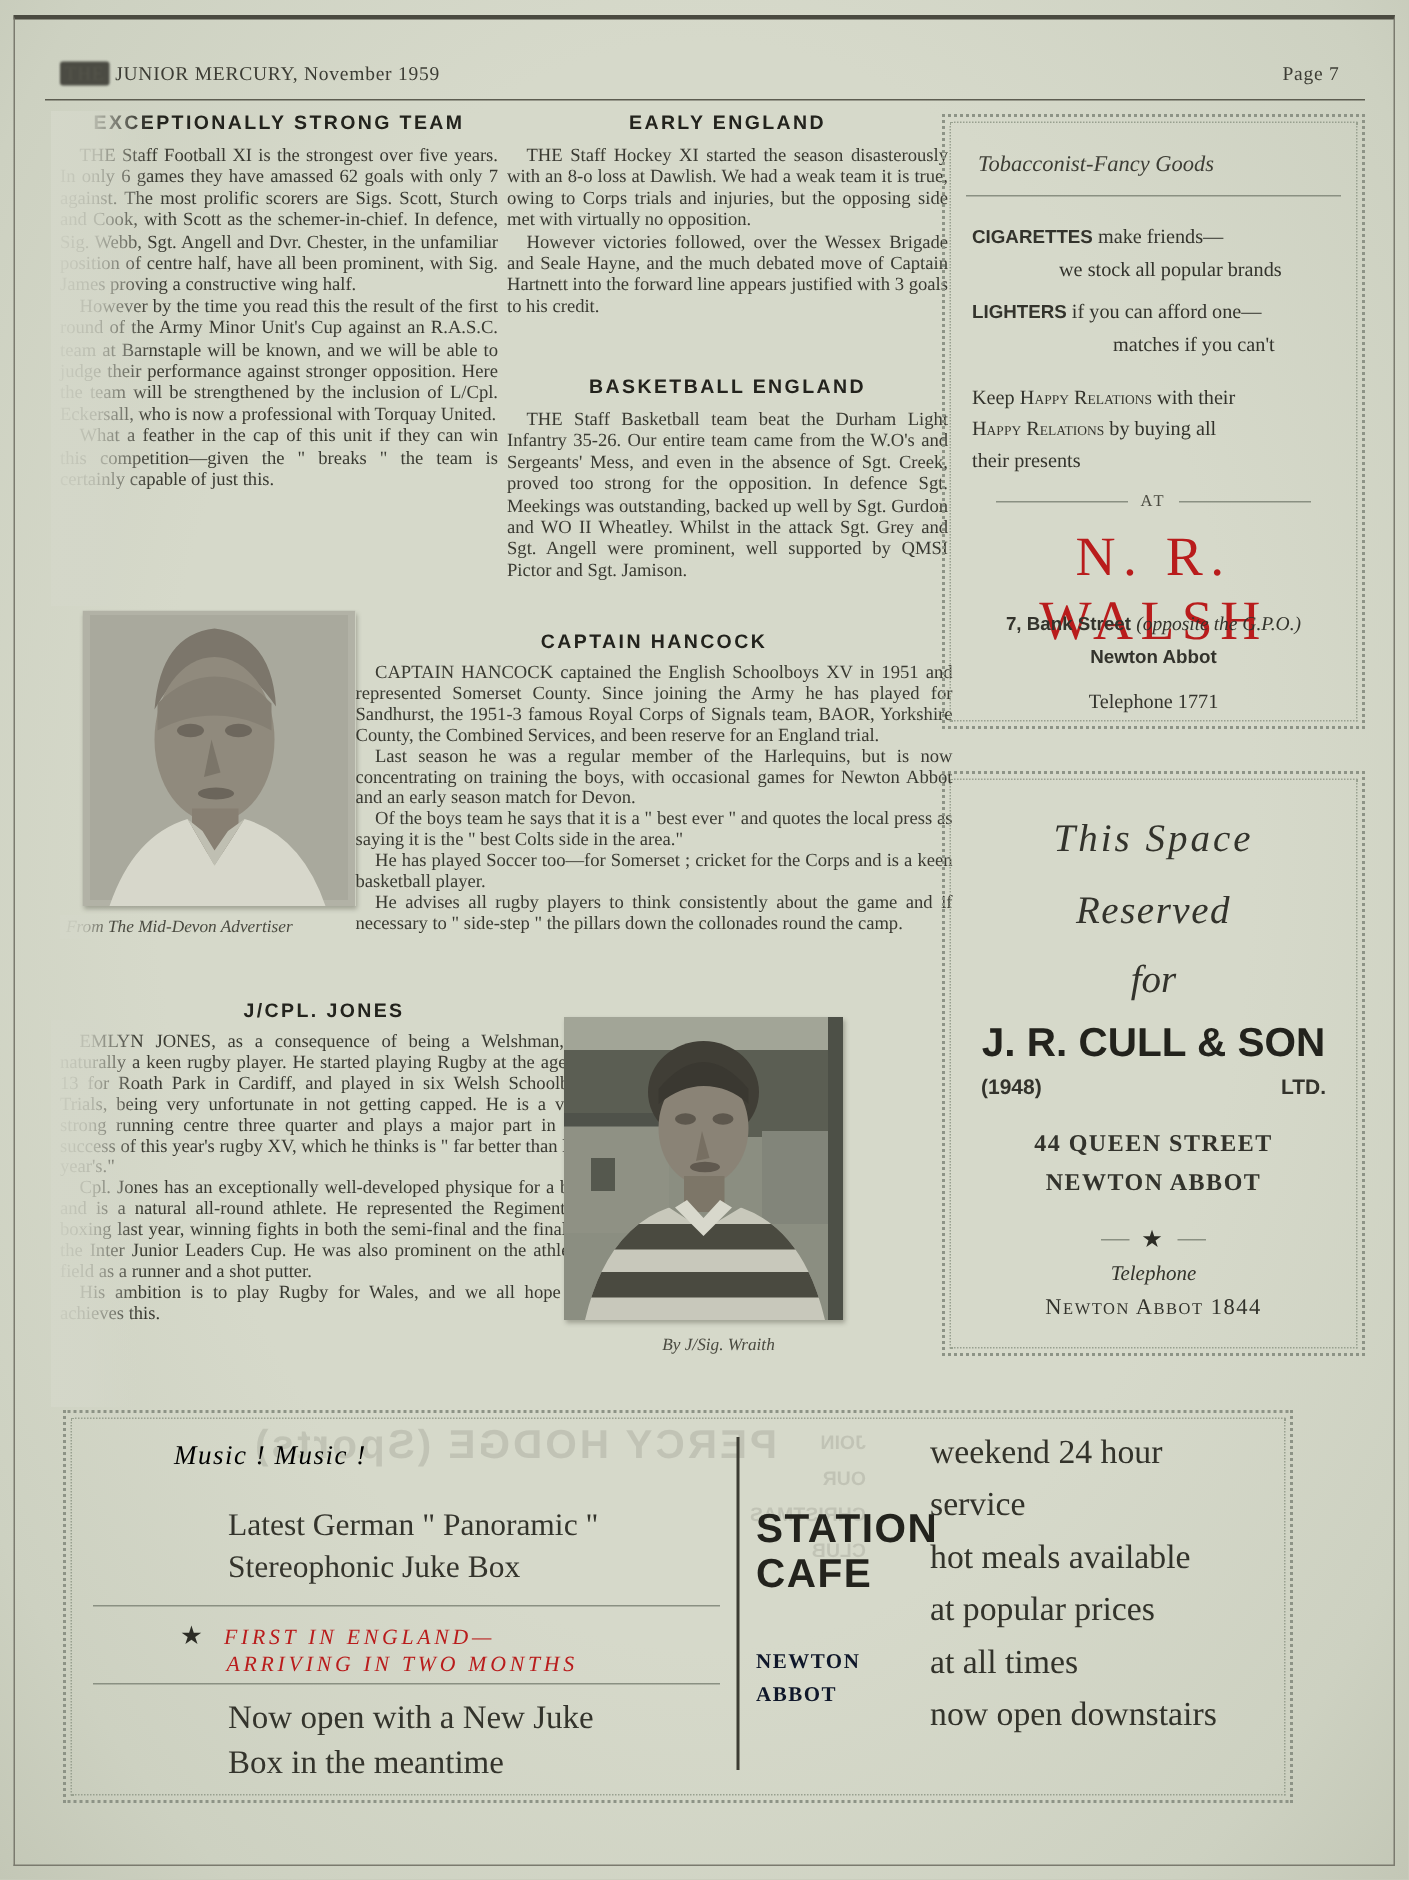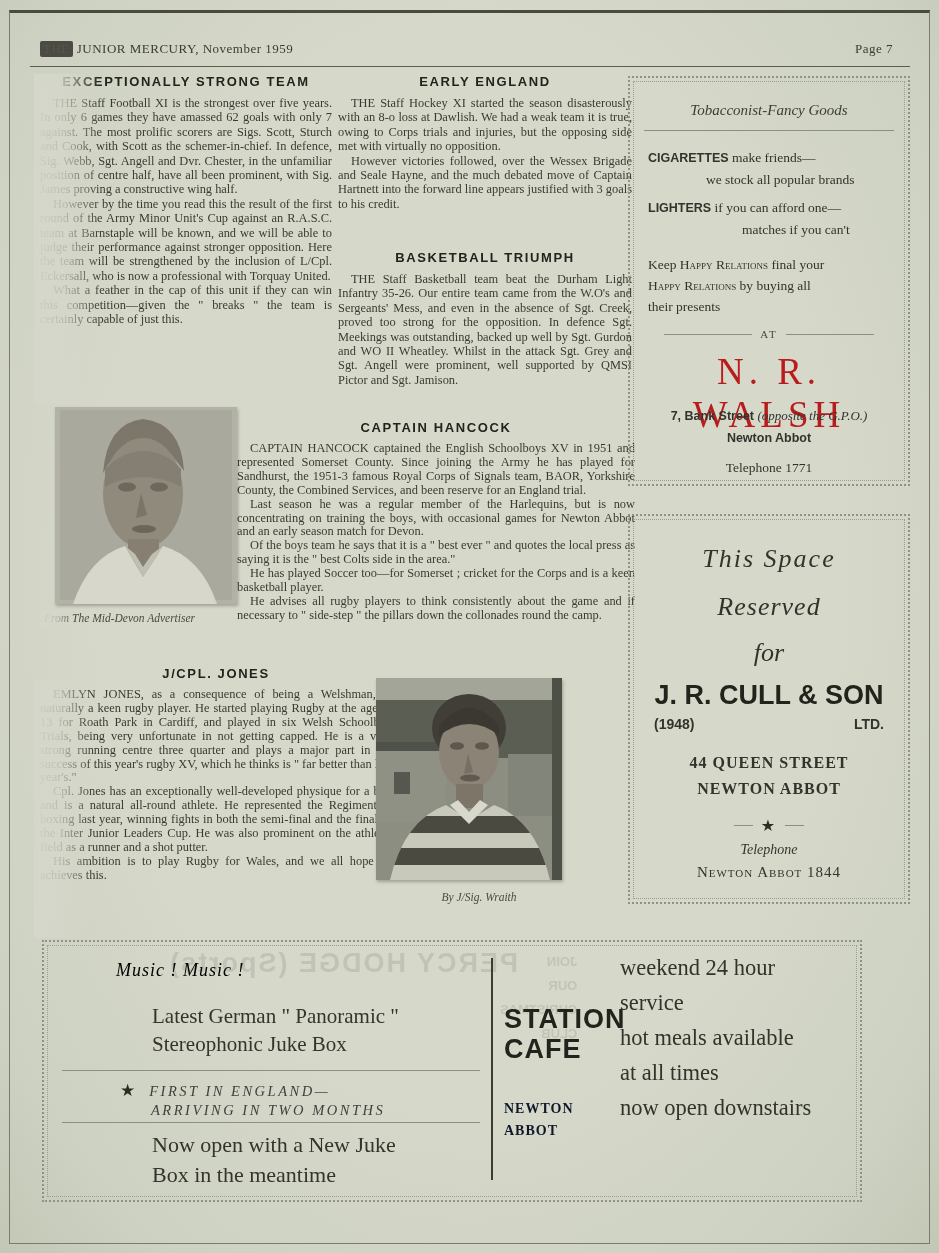--- a/index.html
+++ b/index.html
@@ -55,21 +55,21 @@
   .at-row{display:flex;align-items:center;gap:8px;font-size:11px;letter-spacing:2px;color:#4a4a40;}
   .at-row .dash{flex:1;border-top:1px solid #8a9082;}
   .cull-name{font-size:27px;letter-spacing:0px;color:#23231d;}
   .star{color:#2c2c25;}
   
   .ghost{position:absolute;transform:scaleX(-1);color:#3a3a32;opacity:.13;
          font-family:"Liberation Sans","DejaVu Sans",sans-serif;font-weight:bold;pointer-events:none;}
   .vdivider{position:absolute;width:2px;background:#3c3c33;}
   .music-title{font-style:italic;font-size:18px;color:#000000;letter-spacing:1px;}
   .bigserif{font-size:21px;color:#34342c;}
-  .firstline{font-style:italic;font-size:14.5px;letter-spacing:2.5px;color:#404040;}
+  .firstline{font-style:italic;font-size:14.5px;letter-spacing:2.5px;color:#b91c1c;}
   .cafename{font-family:"Liberation Sans","DejaVu Sans",sans-serif;font-weight:bold;
             font-size:27px;letter-spacing:1px;color:#23231d;line-height:30px;}
   .cafetown{font-weight:bold;font-size:14px;letter-spacing:1px;color:#0f172a;line-height:22px;}
   .rightlines{font-size:22.5px;color:#33332b;line-height:35px;}
 </style>
 </head>
 <body>
 
 <div class="paper"></div>
 <div class="paper-border"></div>
@@ -86,21 +86,21 @@
   <p>However by the time you read this the result of the first round of the Army Minor Unit's Cup against an R.A.S.C. team at Barnstaple will be known, and we will be able to judge their performance against stronger opposition.  Here the team will be strengthened by the inclusion of L/Cpl. Eckersall, who is now a professional with Torquay United.</p>
   <p>What a feather in the cap of this unit if they can win this competition—given the " breaks " the team is certainly capable of just this.</p>
 </div>
 
 <div class="art" style="left:338px;top:74px;width:294px;">
   <div class="art-title">EARLY ENGLAND</div>
   <p>THE Staff Hockey XI started the season disasterously with an 8-o loss at Dawlish. We had a weak team it is true, owing to Corps trials and injuries, but the opposing side met with virtually no opposition.</p>
   <p>However victories followed, over the Wessex Brigade and Seale Hayne, and the much debated move of Captain Hartnett into the forward line appears justified with 3 goals to his credit.</p>
 </div>
 <div class="art" style="left:338px;top:250px;width:294px;">
-  <div class="art-title">BASKETBALL TRIUMPH</div>
+  <div class="art-title">BASKETBALL ENGLAND</div>
   <p>THE Staff Basketball team beat the Durham Light Infantry 35-26.  Our entire team came from the W.O's and Sergeants' Mess, and even in the absence of Sgt. Creek, proved too strong for the opposition.  In defence Sgt. Meekings was outstanding, backed up well by Sgt. Gurdon and WO II Wheatley.  Whilst in the attack Sgt. Grey and Sgt. Angell were prominent, well supported by QMSI Pictor and Sgt. Jamison.</p>
 </div>
 
 <div class="photo" style="left:55px;top:407px;width:182px;height:197px;">
   <svg width="182" height="197" viewBox="0 0 182 197">
     <rect width="182" height="197" fill="#b2b2a6"></rect>
     <rect x="5" y="3" width="172" height="190" fill="#a9a99d"></rect>
     <path d="M48 66 Q52 16 88 12 Q126 16 129 64 Q108 34 88 32 Q66 34 48 66Z" fill="#7c766b"></path>
     <ellipse cx="88" cy="86" rx="40" ry="55" fill="#908a7d"></ellipse>
     <path d="M50 62 Q68 44 88 44 Q110 44 126 62 L126 80 Q108 70 88 70 Q68 70 50 80Z" fill="#857f73"></path>
@@ -159,36 +159,36 @@
       <rect x="0" y="138" width="186" height="17" fill="#4a4a40"></rect>
       <rect x="0" y="170" width="186" height="17" fill="#4a4a40"></rect>
     </g>
     <path d="M74 127 L93 146 L112 127 L104 122 L93 134 L82 122Z" fill="#d8d8cc"></path>
   </svg>
 </div>
 <div class="caption" style="left:386px;top:891px;width:186px;text-align:center;">By J/Sig. Wraith</div>
 
 <div class="adbox" style="left:628px;top:76px;width:282px;height:410px;">
  <div class="inner">
-  <div class="abs ital" style="left:18px;top:20px;right:18px;display:flex;justify-content:center;font-size:15px;color:#3e3e36;">
+  <div class="abs ital" style="left:18px;top:20px;right:18px;display:flex;justify-content:flex-start;font-size:15px;color:#3e3e36;">
     <span>Tobacconist</span>
     <span style="font-style:normal;">-</span>
     <span>Fancy Goods</span>
   </div>
   <div class="abs thinline" style="left:10px;top:48px;right:10px;"></div>
   <div class="abs" style="left:14px;top:68px;right:10px;font-size:13.5px;">
     <span class="bold sans" style="font-size:12.5px;">CIGARETTES</span><span> make friends—</span>
   </div>
   <div class="abs" style="left:72px;top:90px;font-size:13.5px;">we stock all popular brands</div>
   <div class="abs" style="left:14px;top:118px;right:10px;font-size:13.5px;">
     <span class="bold sans" style="font-size:12.5px;">LIGHTERS</span><span> if you can afford one—</span>
   </div>
   <div class="abs" style="left:108px;top:140px;font-size:13.5px;">matches if you can't</div>
   <div class="abs" style="left:14px;top:172px;right:12px;font-size:13.5px;line-height:21px;">
-    <span>Keep </span><span class="sc">Happy Relations</span><span> final your</span><br>
+    <span>Keep </span><span class="sc">Happy Relations</span><span> with their</span><br>
     <span class="sc">Happy Relations</span><span> by buying all</span><br>
     <span>their presents</span>
   </div>
   <div class="abs at-row" style="left:30px;top:246px;right:30px;">
     <span class="dash"></span>
         <span>AT</span>
         <span class="dash"></span>
   </div>
   <div class="abs ctr walsh-name" style="top:268px;">N. R. WALSH</div>
   <div class="abs ctr" style="top:326px;font-size:13px;">
@@ -255,17 +255,18 @@
   </div>
   <div class="abs cafetown" style="left:456px;top:152px;">
     <span>NEWTON</span><br>
     <span>ABBOT</span>
   </div>
 
   <div class="abs rightlines" style="left:572px;top:4px;width:244px;">
     <div>weekend 24 hour</div>
     <div>service</div>
     <div>hot  meals  available</div>
+    <div>at popular prices</div>
     <div>at all times</div>
     <div>now open downstairs</div>
   </div>
  </div>
 </div>
 
 </body></html>

